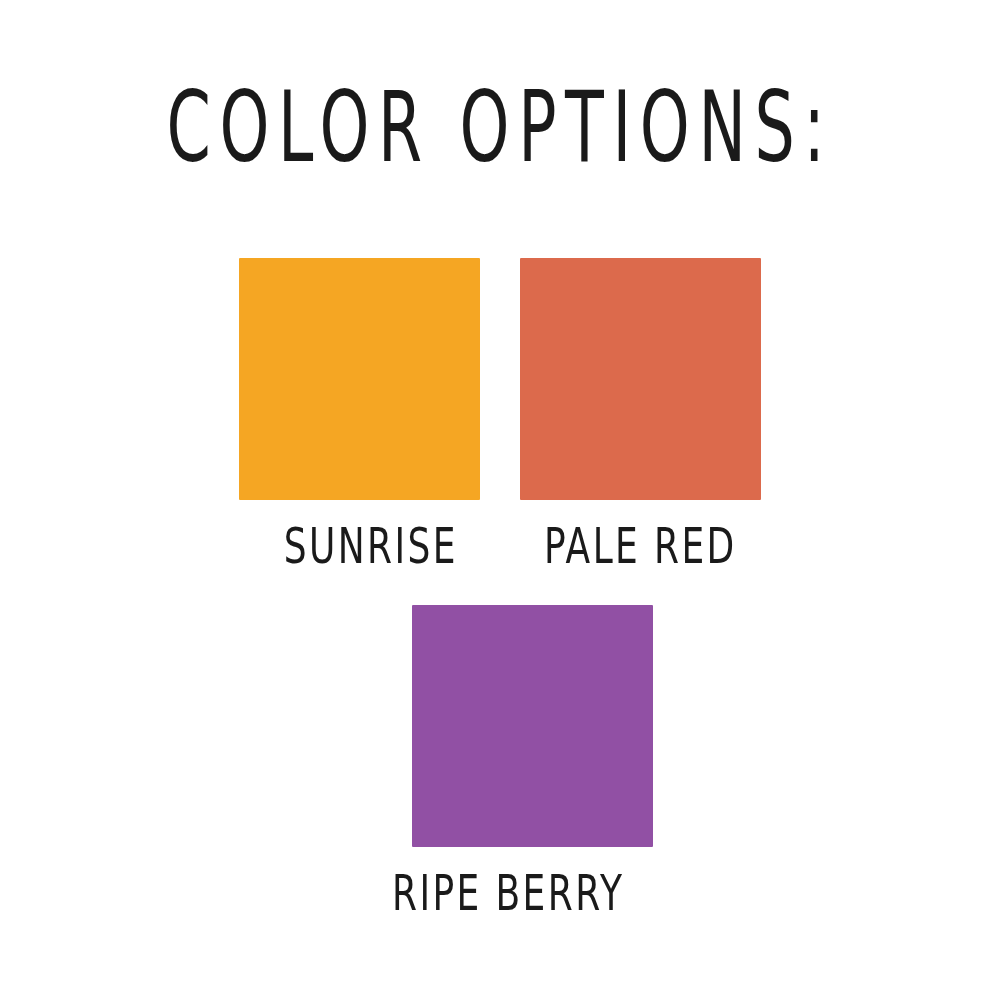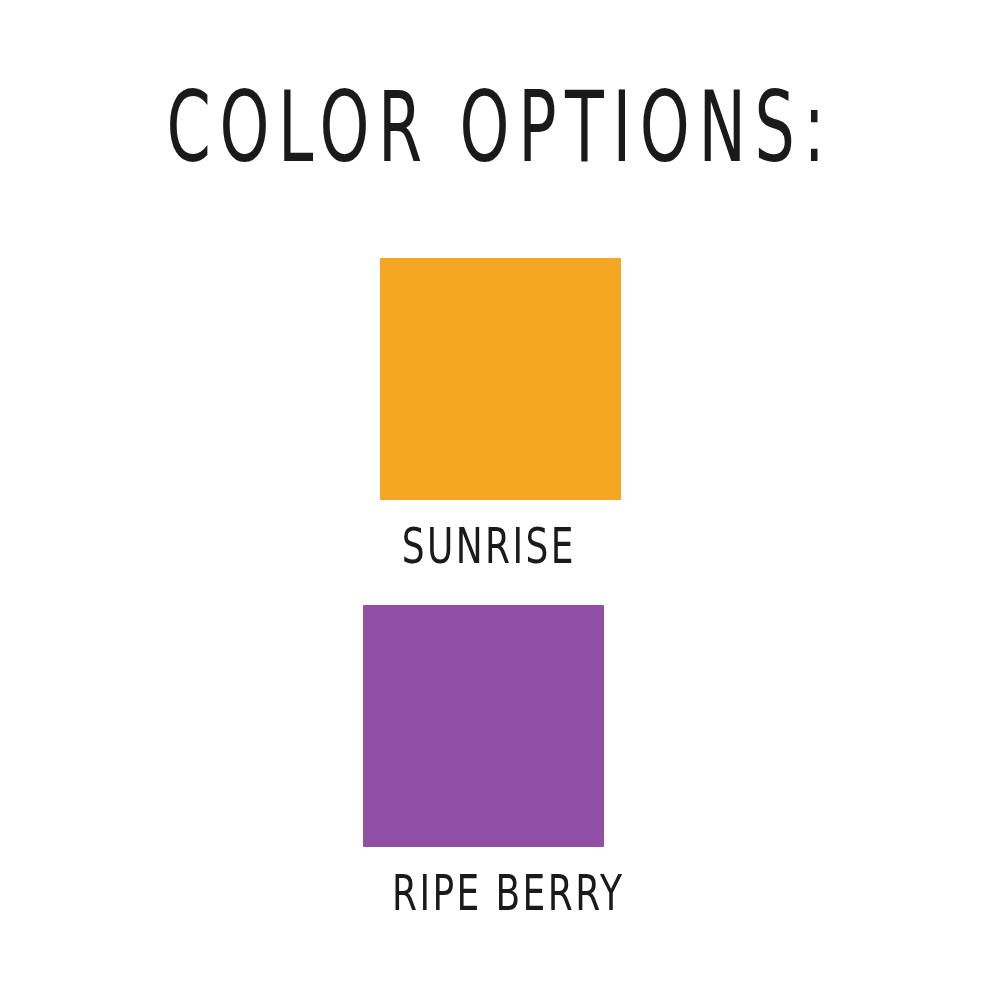--- a/index.html
+++ b/index.html
@@ -57,21 +57,21 @@
     width: 1000px;
     display: flex;
     justify-content: center;
   }
   .swatch-row.row-1 { top: 258px; }
   .swatch-row.row-2 { top: 605px; margin-left: 8px; }
 
   .swatch-cell {
     display: flex;
     flex-direction: column;
-    align-items: flex-start;
+    align-items: flex-end;
   }
   .swatch-row.row-1 .swatch-cell { margin: 0 20px; }
   .swatch-row.row-2 .swatch-cell { margin: 0 19px; }
 
   .swatch-chip {
     width: 241px;
     height: 242px;
     border-radius: 1px;
   }
 
@@ -99,20 +99,24 @@
   <div class="swatch-rows">
 
     <div class="swatch-row row-1">
 
       <div class="swatch-cell">
         <div class="swatch-chip" style="background-color: rgb(245, 166, 35);"></div>
         <div class="swatch-label" style="color: rgb(26, 26, 26);">SUNRISE</div>
       </div>
 
 
+      <div class="swatch-cell">
+        <div class="swatch-chip" style="background-color: rgb(220, 106, 76);"></div>
+        <div class="swatch-label" style="color: rgb(26, 26, 26);">PALE RED</div>
+      </div>
 
     </div>
 
     <div class="swatch-row row-2">
 
       <div class="swatch-cell">
         <div class="swatch-chip" style="background-color: rgb(145, 80, 164);"></div>
         <div class="swatch-label" style="color: rgb(26, 26, 26);">RIPE BERRY</div>
       </div>
 

